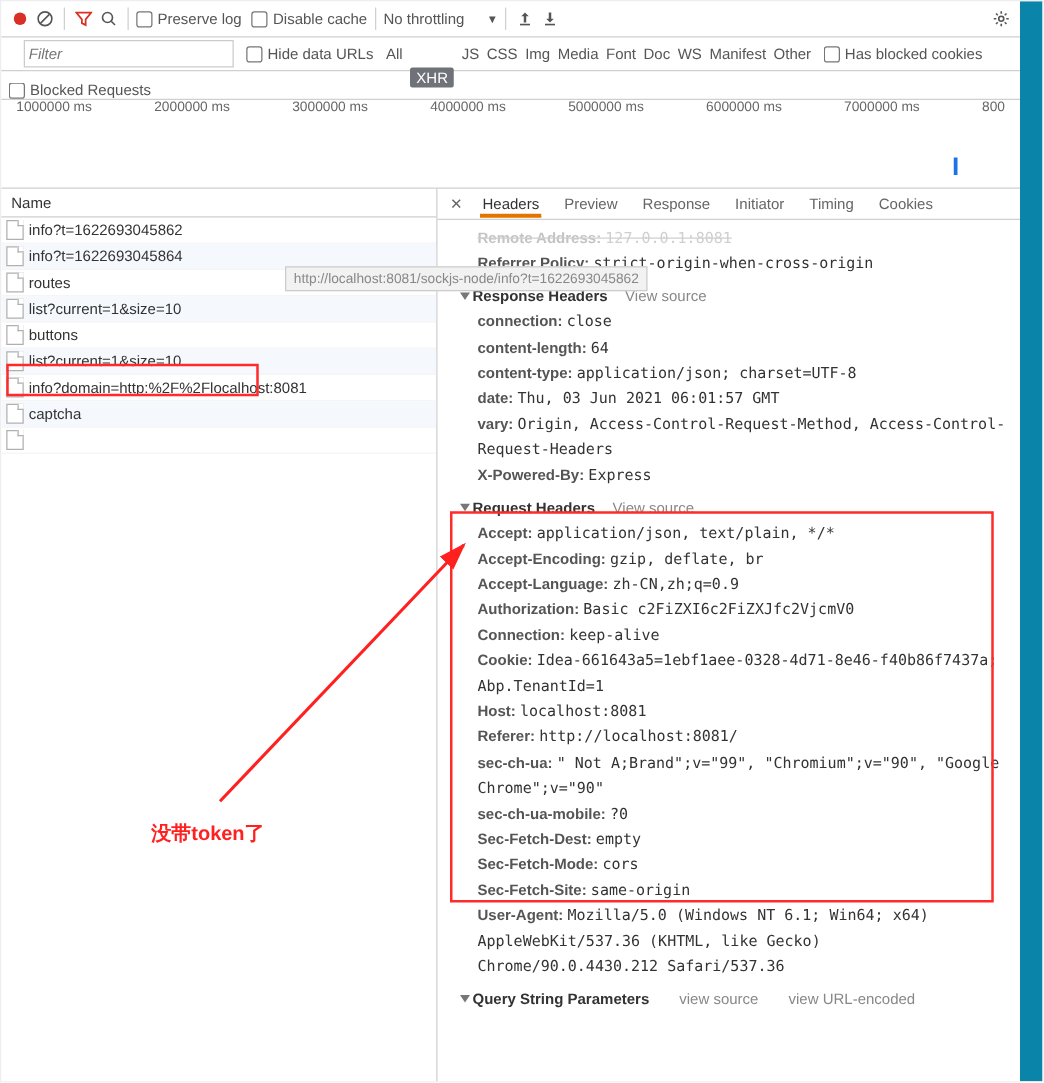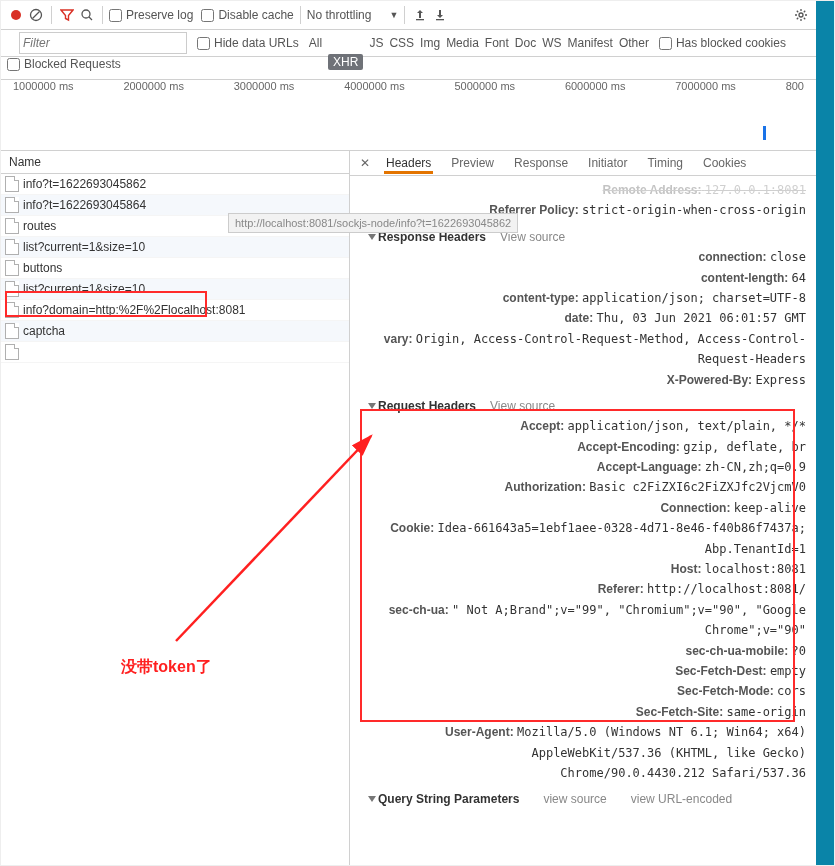--- a/index.html
+++ b/index.html
@@ -13,21 +13,21 @@
   .sep{width:1px;height:18px;background:#d0d0d0;margin:0 4px;}
   .cb{display:flex;align-items:center;gap:4px;color:#555;white-space:nowrap;}
   .cb input{margin:0;}
   .throttle{display:flex;align-items:center;gap:2px;color:#555;}
   .spacer{flex:1;}
   .toolbar2{height:26px;border-bottom:1px solid #d0d0d0;display:flex;align-items:center;padding:0 18px;gap:10px;}
   .filter-input{width:160px;height:18px;border:1px solid #ccc;padding:1px 3px;color:#888;font-size:12px;font-style:italic;}
   .type-filters{display:flex;align-items:center;gap:6px;color:#555;}
   .type-item{cursor:pointer;}
   .type-item.active{background:#6f7278;color:#fff;padding:1px 5px;border-radius:2px;margin-top:38px;}
-  .toolbar3{height:22px;border-bottom:1px solid #d0d0d0;display:flex;align-items:flex-start;padding:0 6px;}
+  .toolbar3{height:22px;border-bottom:1px solid #d0d0d0;display:flex;align-items:flex-end;padding:0 6px;}
   .timeline{height:70px;border-bottom:1px solid #d0d0d0;position:relative;}
   .ticks{display:flex;justify-content:space-between;padding:0 12px;font-size:11px;color:#666;}
   .waterfall{position:absolute;right:50px;top:46px;width:3px;height:14px;background:#1a73e8;}
   .main{flex:1;display:flex;min-height:0;}
   .left{width:348px;border-right:1px solid #d0d0d0;display:flex;flex-direction:column;}
   .col-header{height:22px;border-bottom:1px solid #d0d0d0;display:flex;align-items:center;padding:0 8px;color:#333;font-weight:normal;}
   .name-list{flex:1;overflow:auto;}
   .name-row{height:20px;display:flex;align-items:center;padding:0 4px;gap:4px;border-bottom:1px solid #f5f5f5;color:#333;}
   .name-row:nth-child(even){background:#f5f8fc;}
   .file-icon{width:12px;height:14px;border:1px solid #b0b0b0;background:#fff;position:relative;}
@@ -40,21 +40,21 @@
   .tab{cursor:pointer;}
   .tab.active{color:#333;position:relative;}
   .tab.active:after{content:"";position:absolute;left:-2px;right:-2px;bottom:-4px;height:2px;background:#e37400;border-bottom:1px solid #e37400;}
   .headers-body{flex:1;overflow:auto;padding:4px 10px 10px 18px;line-height:1.7;color:#333;}
   .faded{color:#777;}
   .section{margin-top:6px;}
   .sec-title{display:flex;align-items:center;gap:14px;}
   .sec-title .tri{display:inline-block;width:0;height:0;border-left:4px solid transparent;border-right:4px solid transparent;border-top:6px solid #777;margin-right:2px;transform:translateY(-1px);}
   .sec-title b{color:#333;}
   .sec-link{color:#888;font-weight:normal;}
-  .kv{margin-left:14px;text-align:right;}
+  .kv{margin-left:14px;}
   .kv b{color:#555;}
   .mono{font-family:Consolas,monospace;font-size:12px;}
   .annotation{position:absolute;left:120px;top:656px;z-index:4;color:#ff2020;font-weight:bold;font-size:16px;pointer-events:none;}
   .arrow-svg{position:absolute;left:160px;top:425px;width:230px;height:230px;z-index:4;pointer-events:none;}
   .req-box{position:absolute;border:2px solid #ff2a2a;pointer-events:none;left:359px;top:408px;right:39px;height:309px;z-index:2;}
 </style>
 </head>
 <body>
 
 <div class="root">

